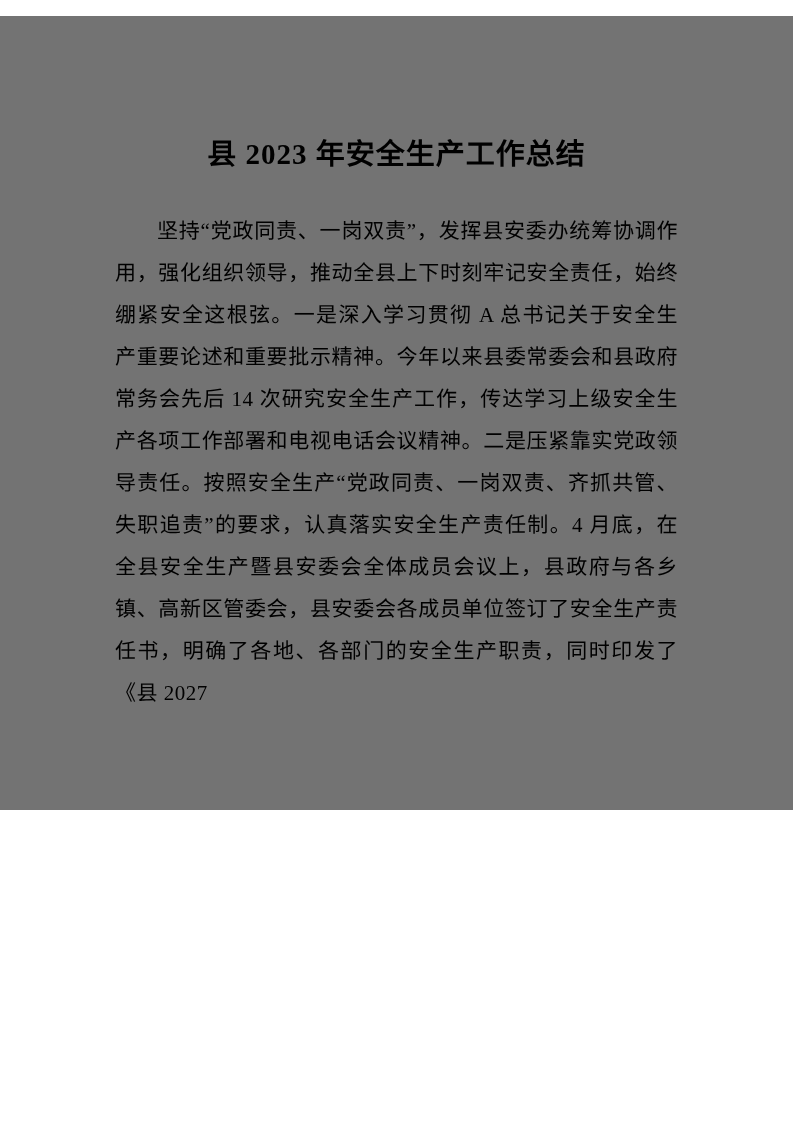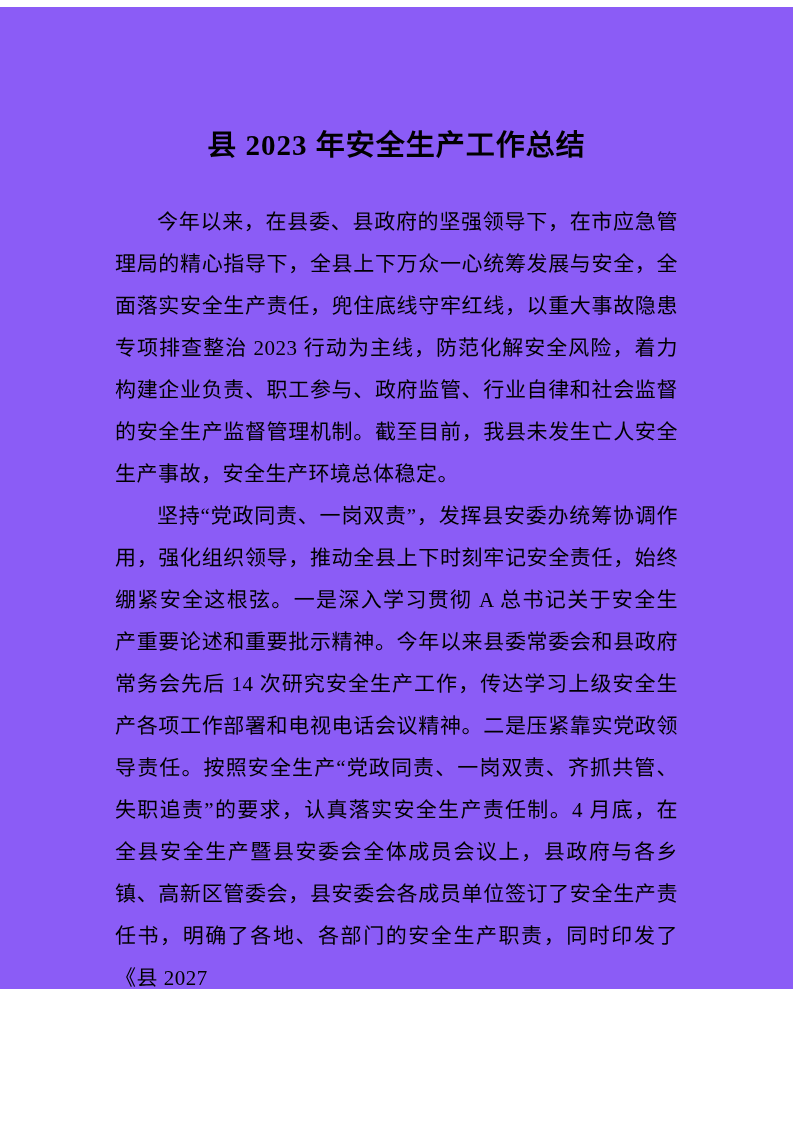--- a/index.html
+++ b/index.html
@@ -3,23 +3,23 @@
 <meta charset="utf-8">
 <style>
   html, body {
     margin: 0;
     padding: 0;
     background: #ffffff;
   }
   .page {
     position: relative;
     width: 793px;
-    height: 982px;
-    margin: 7px auto;
-    background: #8b5cf6;
+    height: 794px;
+    margin: 16px auto;
+    background: #737373;
     color: #000000;
     overflow: hidden;
     box-sizing: border-box;
     padding: 116px 115px 0 115px;
     font-family: "Liberation Serif", "DejaVu Serif", serif;
   }
   .doc-title {
     margin: 0 0 33px 0;
     font-size: 29px;
     line-height: 45px;
@@ -39,18 +39,17 @@
     word-break: break-all;
     overflow-wrap: break-word;
   }
 </style>
 </head>
 <body>
 
 <div class="page">
   <h1 class="doc-title">县 2023 年安全生产工作总结</h1>
 
-  <p class="doc-paragraph">今年以来，在县委、县政府的坚强领导下，在市应急管理局的精心指导下，全县上下万众一心统筹发展与安全，全面落实安全生产责任，兜住底线守牢红线，以重大事故隐患专项排查整治 2023 行动为主线，防范化解安全风险，着力构建企业负责、职工参与、政府监管、行业自律和社会监督的安全生产监督管理机制。截至目前，我县未发生亡人安全生产事故，安全生产环境总体稳定。</p>
 
 
 
   <p class="doc-paragraph">坚持“党政同责、一岗双责”，发挥县安委办统筹协调作用，强化组织领导，推动全县上下时刻牢记安全责任，始终绷紧安全这根弦。一是深入学习贯彻 A 总书记关于安全生产重要论述和重要批示精神。今年以来县委常委会和县政府常务会先后 14 次研究安全生产工作，传达学习上级安全生产各项工作部署和电视电话会议精神。二是压紧靠实党政领导责任。按照安全生产“党政同责、一岗双责、齐抓共管、失职追责”的要求，认真落实安全生产责任制。4 月底，在全县安全生产暨县安委会全体成员会议上，县政府与各乡镇、高新区管委会，县安委会各成员单位签订了安全生产责任书，明确了各地、各部门的安全生产职责，同时印发了《县 2027</p>
 </div>
 
 </body></html>

